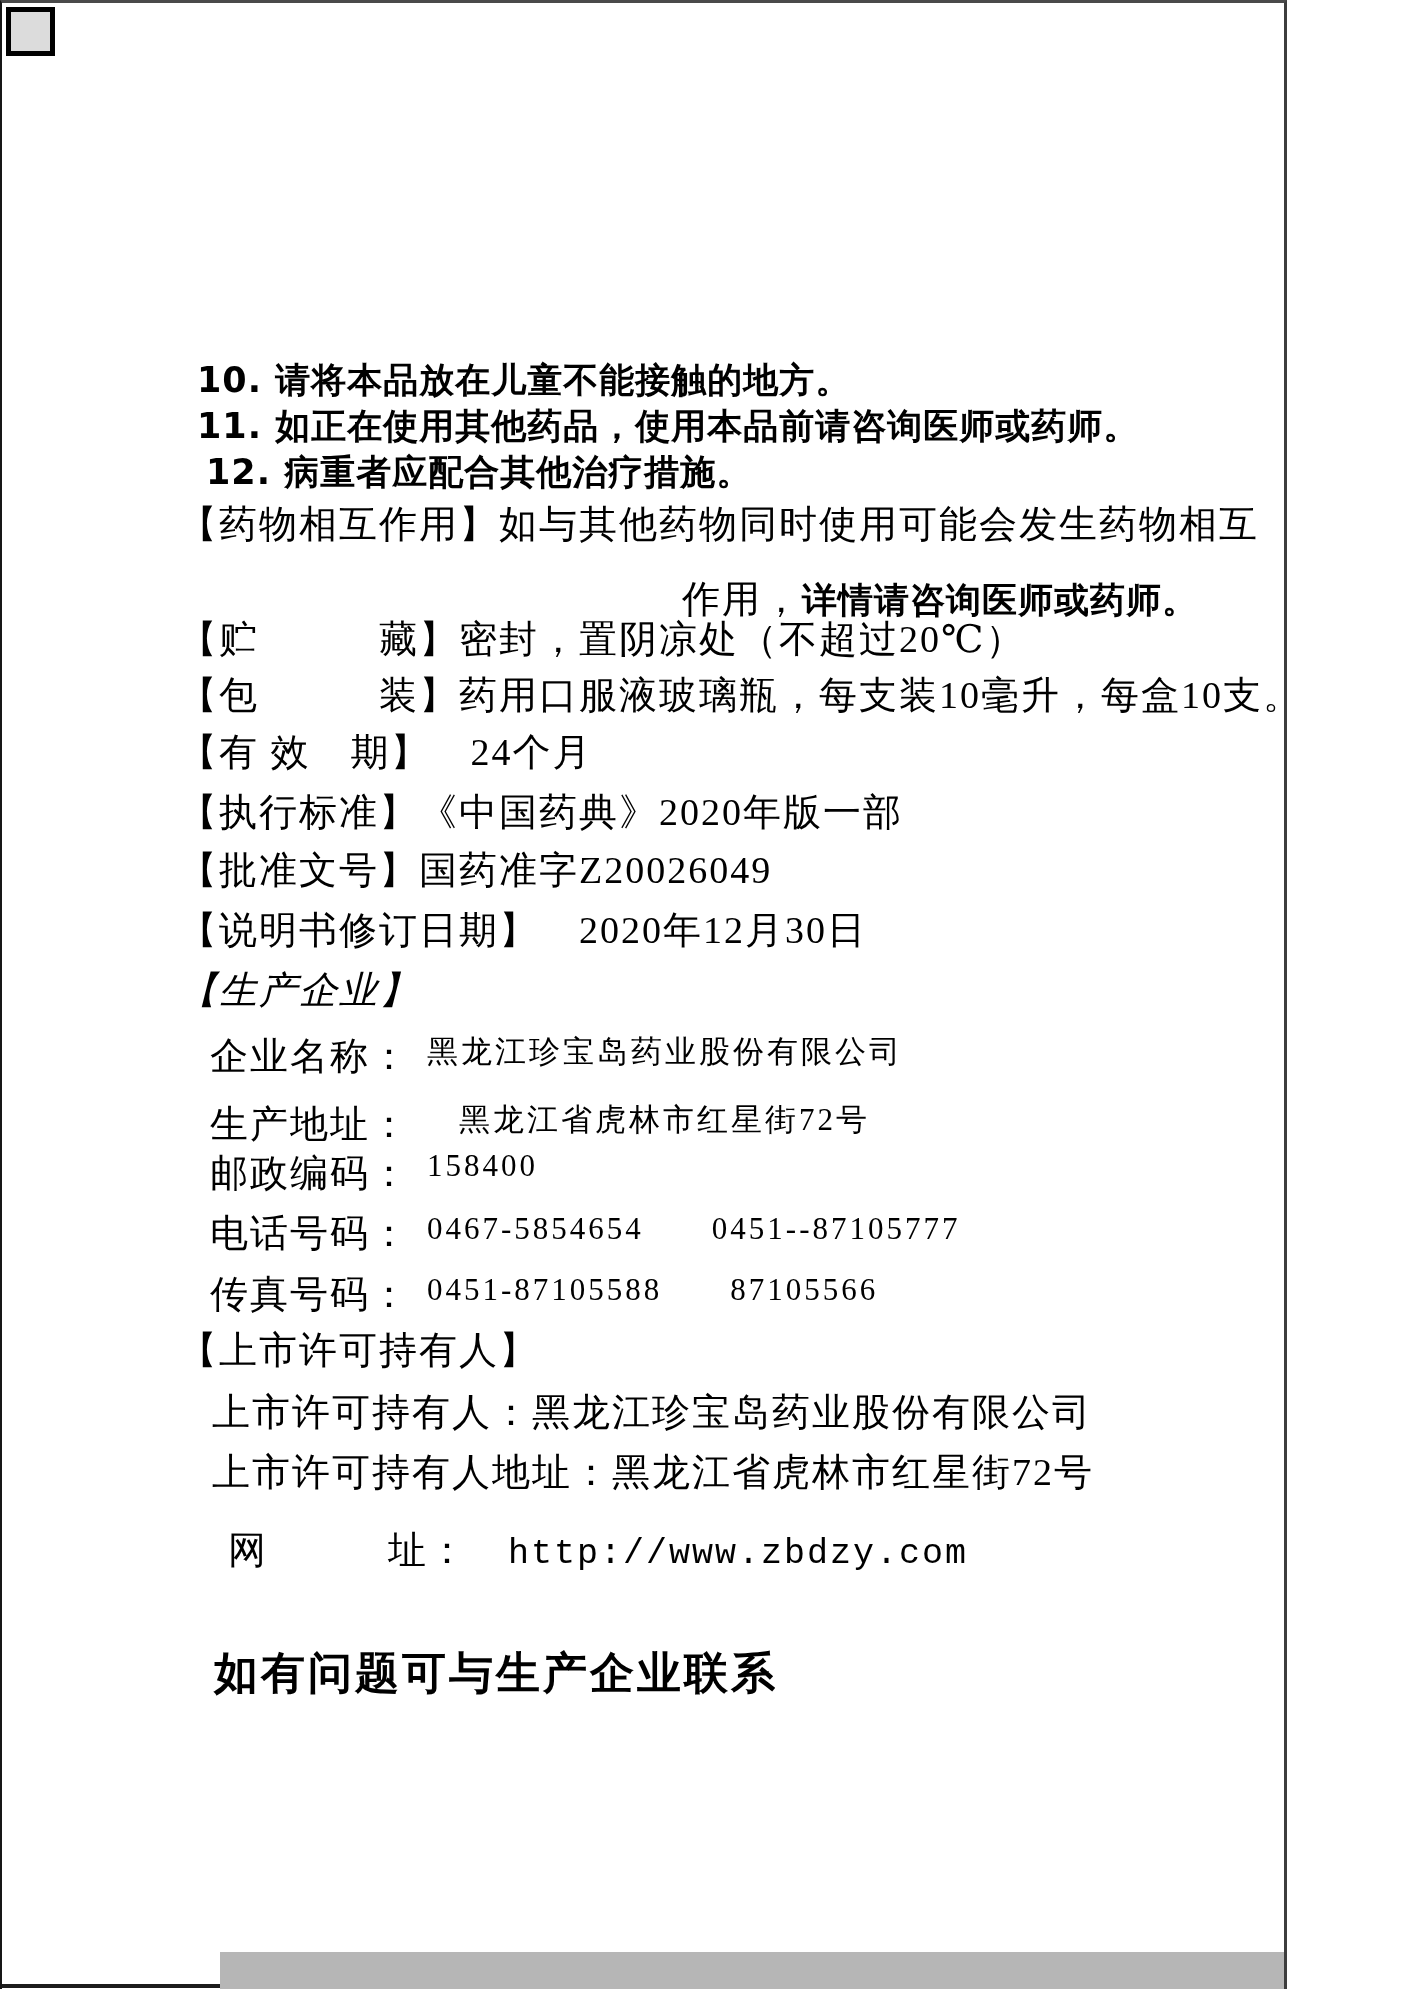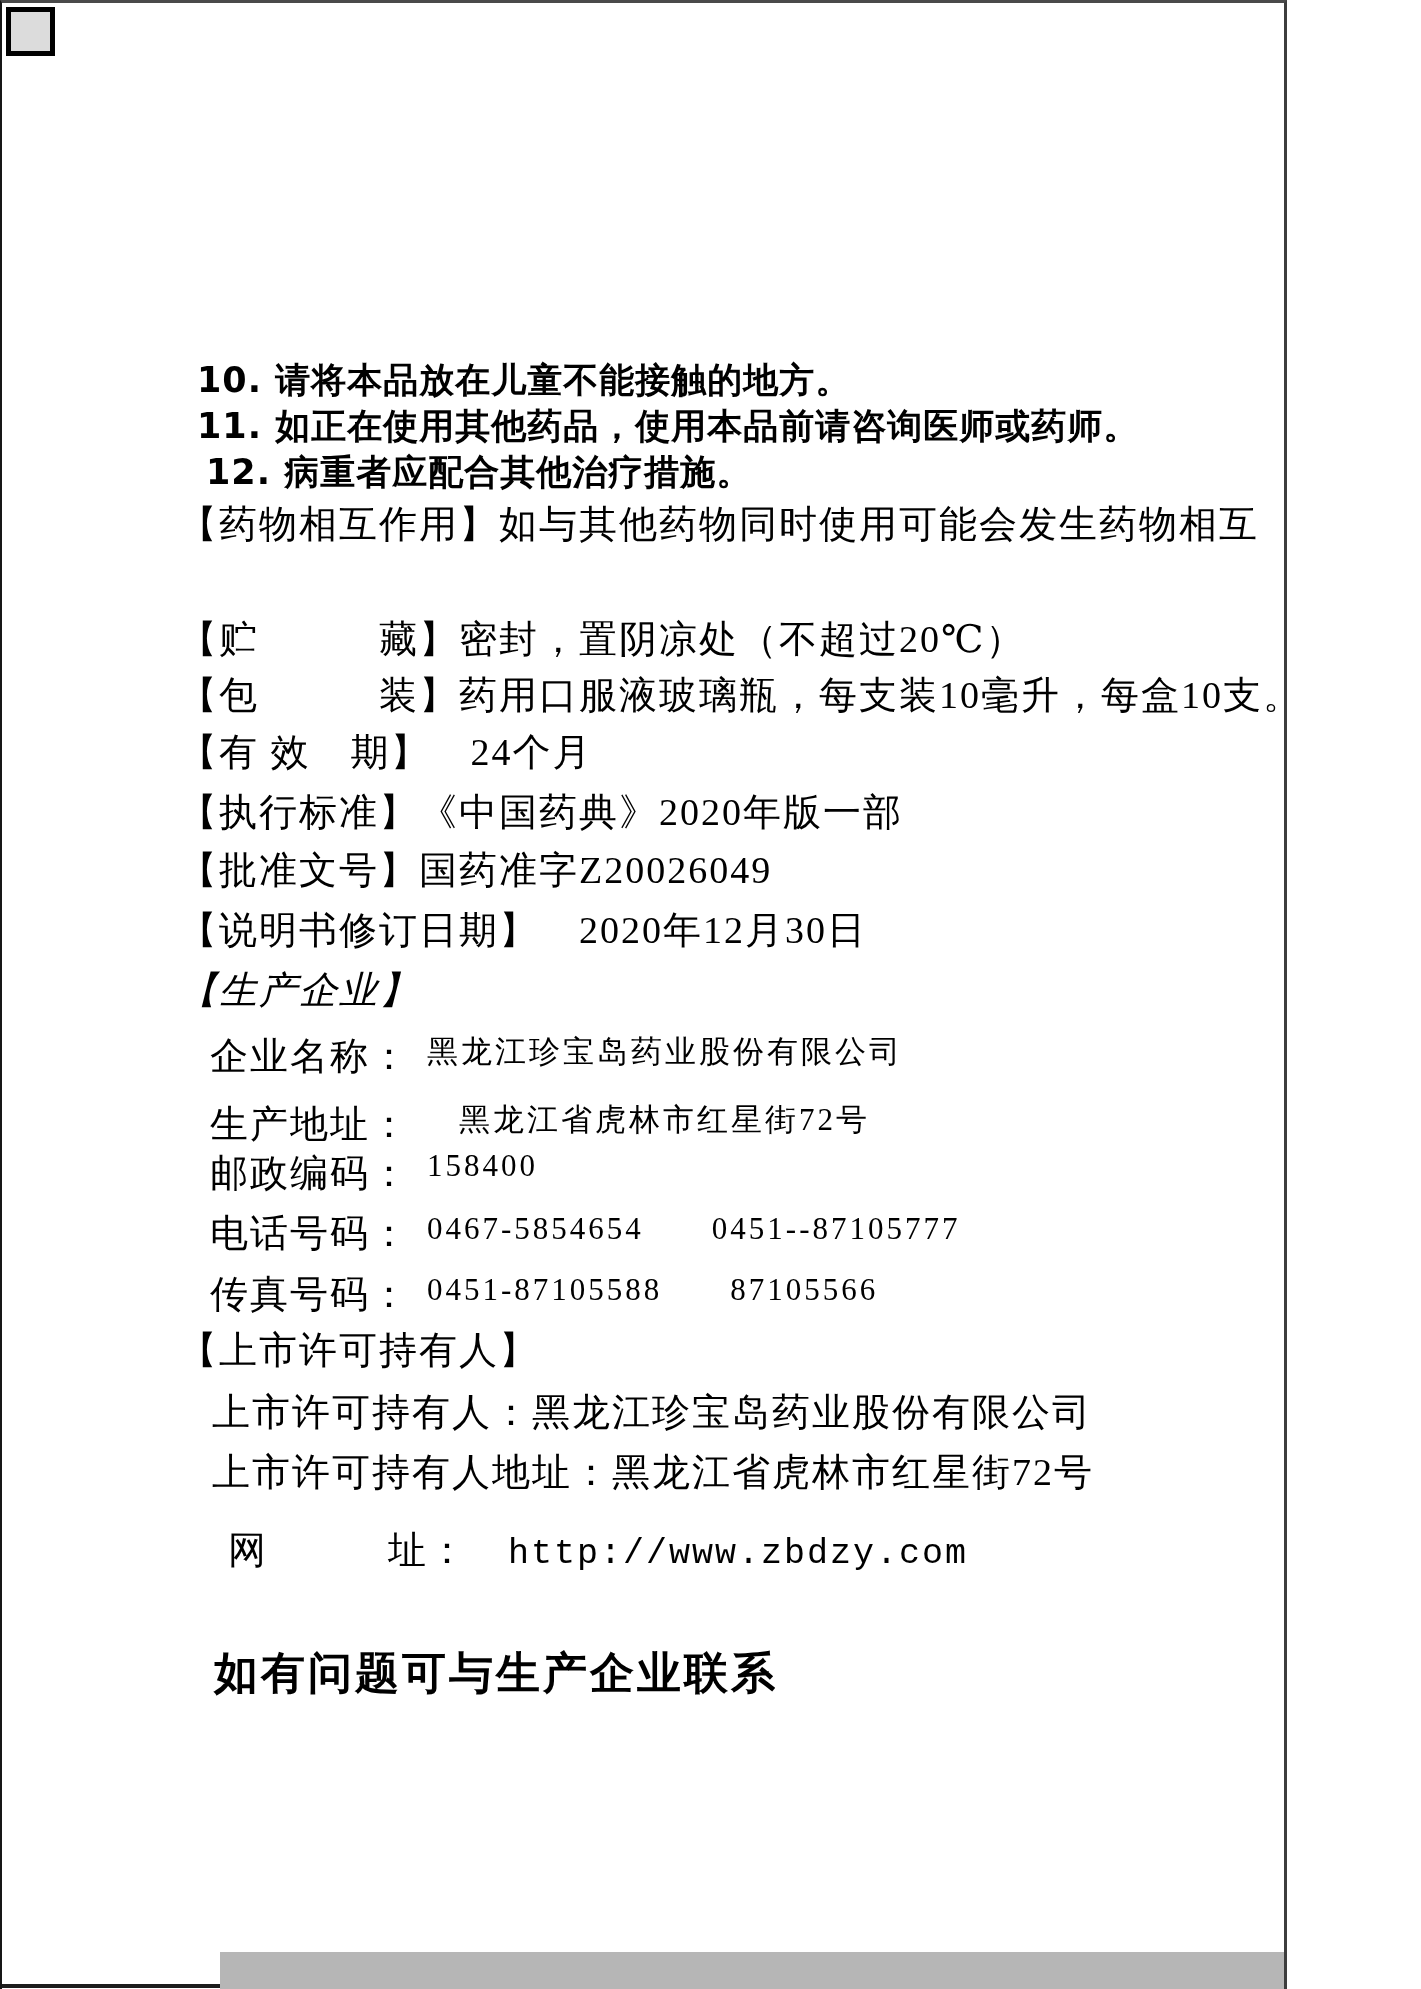--- a/index.html
+++ b/index.html
@@ -59,20 +59,23 @@
 
 <div class="page">
 
   <div class="corner-square"></div>
 
   <div class="line boldlist" style="top:358px; left:195px;">10. 请将本品放在儿童不能接触的地方。</div>
   <div class="line boldlist" style="top:404px; left:195px;">11. 如正在使用其他药品，使用本品前请咨询医师或药师。</div>
   <div class="line boldlist" style="top:450px; left:192px;margin-left:12px;">12. 病重者应配合其他治疗措施。</div>
 
   <div class="line serif" style="top:500px; left:177px;">【药物相互作用】如与其他药物同时使用可能会发生药物相互</div>
+  <div class="line" style="top:557px; left:664px;">
+    <span class="serif">作用，</span><span class="boldinline">详情请咨询医师或药师。</span>
+  </div>
 
   <div class="line serif" style="top:615px; left:177px;">【贮　　　藏】密封，置阴凉处（不超过20℃）</div>
   <div class="line serif" style="top:671px; left:177px;">【包　　　装】药用口服液玻璃瓶，每支装10毫升，每盒10支。</div>
   <div class="line serif" style="top:728px; left:177px;">【有 效　期】　24个月</div>
   <div class="line serif" style="top:788px; left:177px;">【执行标准】《中国药典》2020年版一部</div>
   <div class="line serif" style="top:846px; left:177px;">【批准文号】国药准字Z20026049</div>
   <div class="line serif" style="top:906px; left:177px;">【说明书修订日期】　2020年12月30日</div>
   <div class="line serif" style="top:966px; left:177px;font-style:italic;">【生产企业】</div>
 
   <div class="row" style="top:1028px;">

